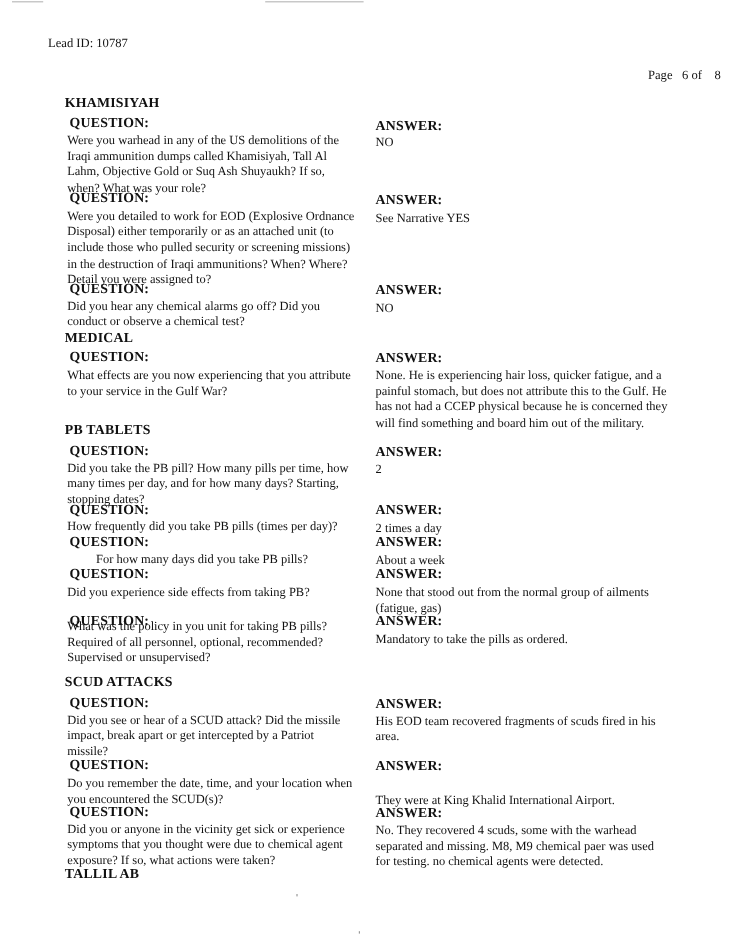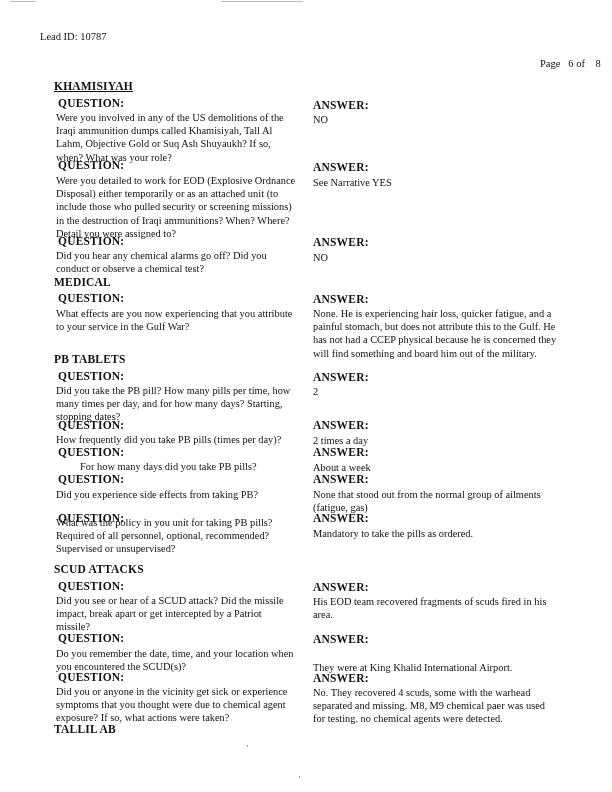--- a/index.html
+++ b/index.html
@@ -25,24 +25,24 @@
 <div class="scanline" style="left:221px;width:82px;"></div>
 
 <div class="hdr" style="left:40px;top:31px;">Lead ID: 10787</div>
 <div class="hdr" style="left:540px;top:34px;margin-top:24px;">
   <span>Page</span>&nbsp;&nbsp;
   <span>6</span>
   <span>of</span>&nbsp;&nbsp;&nbsp;
   <span>8</span>
 </div>
 
-<div class="sec" style="top:80px;text-decoration:underline;">KHAMISIYAH</div>
+<div class="sec" style="top:80px;">KHAMISIYAH</div>
 
 <div class="qlabel" style="top:97px;">QUESTION:</div>
-<div class="qtext" style="top:111px;">Were you involved in any of the US demolitions of the Iraqi ammunition dumps called Khamisiyah, Tall Al Lahm, Objective Gold or Suq Ash Shuyaukh? If so, when? What was your role?</div>
+<div class="qtext" style="top:111px;">Were you warhead in any of the US demolitions of the Iraqi ammunition dumps called Khamisiyah, Tall Al Lahm, Objective Gold or Suq Ash Shuyaukh? If so, when? What was your role?</div>
 <div class="alabel" style="top:99px;">ANSWER:</div>
 <div class="atext" style="top:113px;">NO</div>
 
 <div class="qlabel" style="top:159px;">QUESTION:</div>
 <div class="qtext" style="top:174px;">Were you detailed to work for EOD (Explosive Ordnance Disposal) either temporarily or as an attached unit (to include those who pulled security or screening missions) in the destruction of Iraqi ammunitions? When? Where? Detail you were assigned to?</div>
 <div class="alabel" style="top:161px;">ANSWER:</div>
 <div class="atext" style="top:176px;">See Narrative YES</div>
 
 <div class="qlabel" style="top:235px;">QUESTION:</div>
 <div class="qtext" style="top:249px;">Did you hear any chemical alarms go off? Did you conduct or observe a chemical test?</div>

